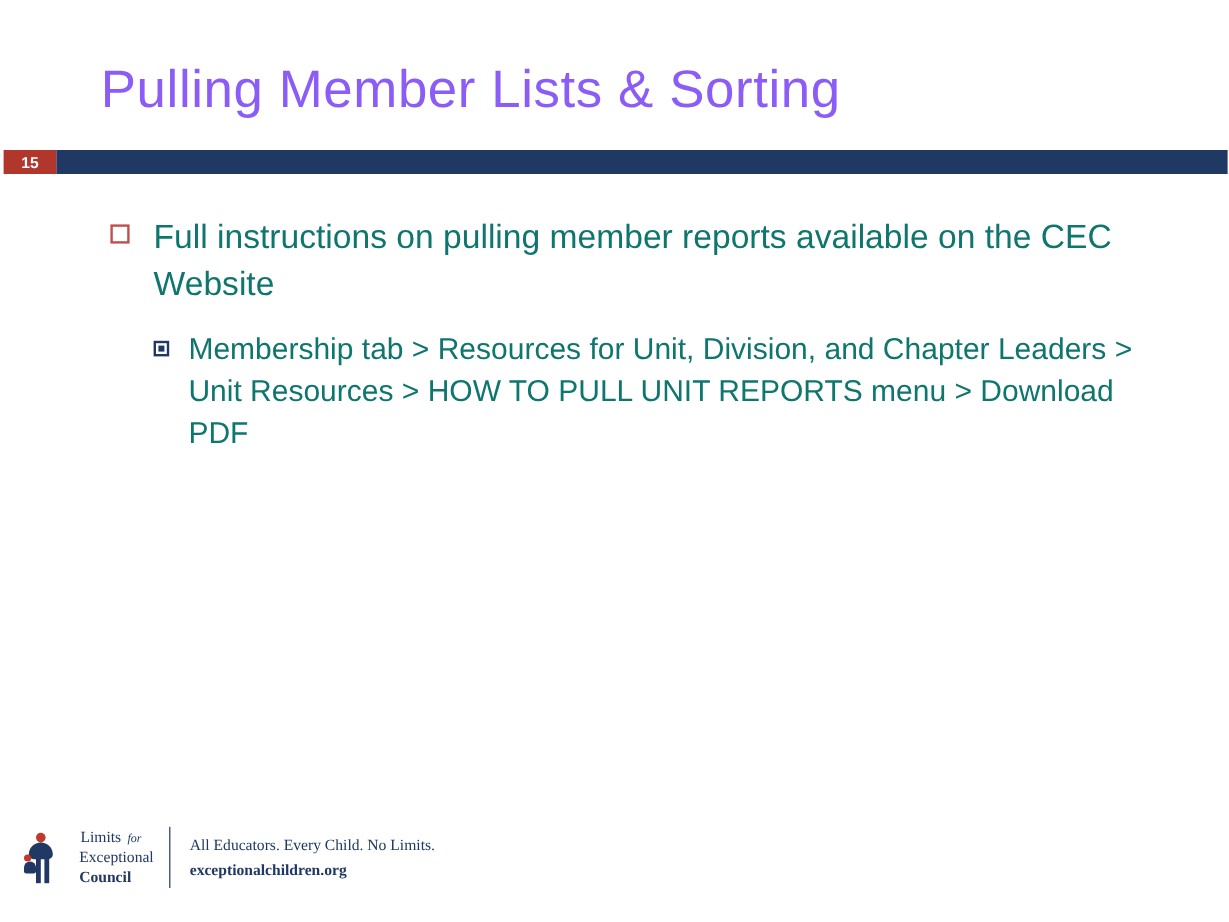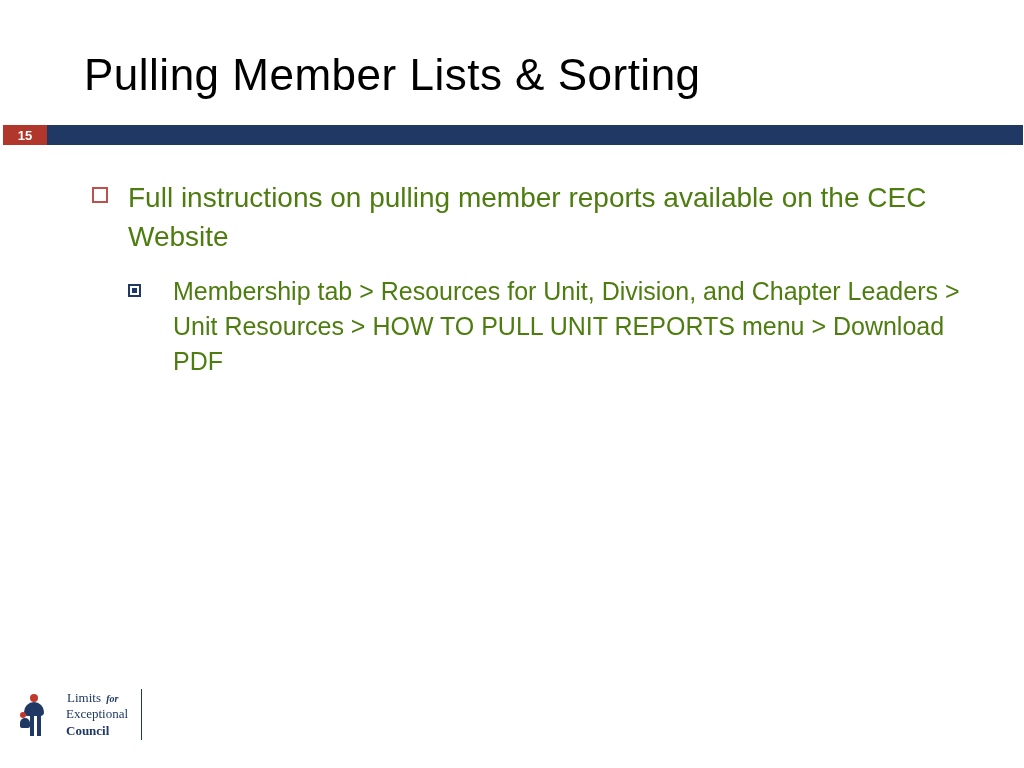--- a/index.html
+++ b/index.html
@@ -7,21 +7,21 @@
       width: 1024px;
       height: 768px;
       background: #fff;
       font-family: "Futura", "Century Gothic", "Trebuchet MS", sans-serif;
       position: relative;
       overflow: hidden;
     }
     .title {
       font-size: 44px;
       font-weight: 400;
-      color: #000000;
+      color: #8b5cf6;
       padding: 48px 0 24px 82px;
       letter-spacing: 0.5px;
     }
     .band {
       display: flex;
       height: 22px;
       width: 100%;
     }
     .band-page {
       width: 44px;
@@ -66,26 +66,25 @@
     }
     .sq-filled::after {
       content: "";
       position: absolute;
       inset: 2px;
       background: #1f3864;
     }
     .bullet-text {
       font-size: 28px;
       line-height: 1.4;
-      color: #4d7c0f;
+      color: #0f766e;
       font-weight: 400;
     }
     .sub {
       margin-left: 36px;
-      gap: 16px;
     }
     .sub .bullet-text {
       font-size: 25px;
     }
     .sub .bullet-square {
       margin-top: 10px;
       margin-right: 14px;
     }
     .footer {
       position: absolute;
@@ -108,21 +107,21 @@
     .logo-legs2 { position:absolute; top:20px; left:17px; width:4px; height:22px; background:#1f3864; }
     .logo-text {
       color: #1f3864;
       font-family: Georgia, serif;
       font-size: 13px;
       line-height: 1.1;
       border-right: 1px solid #1f3864;
       padding-right: 12px;
     }
     .logo-text .l1 { font-weight: 400; }
-    .logo-text .for { font-style: italic; font-size: 10px; font-weight: 700; }
+    .logo-text .for { font-style: italic; font-size: 10px; font-weight: 400; }
     .logo-text .l2 { font-weight: 400; }
     .logo-text .l3 { font-weight: 700; }
     .tagline {
       font-family: Georgia, serif;
       color: #1f3864;
       font-size: 13px;
       line-height: 1.4;
     }
     .tagline .t2 { font-weight: 700; }
   </style>
@@ -158,13 +157,17 @@
     <div class="logo-legs"></div>
     <div class="logo-legs2"></div>
     <div class="logo-child-h"></div>
     <div class="logo-child-b"></div>
   </div>
   <div class="logo-text">
     <div><span class="l1">Limits</span> <span class="for">for</span></div>
     <div class="l2">Exceptional</div>
     <div class="l3">Council</div>
   </div>
+  <div class="tagline">
+    <div class="t1">All Educators. Every Child. No Limits.</div>
+    <div class="t2">exceptionalchildren.org</div>
+  </div>
 </div>
 
 </body></html>

